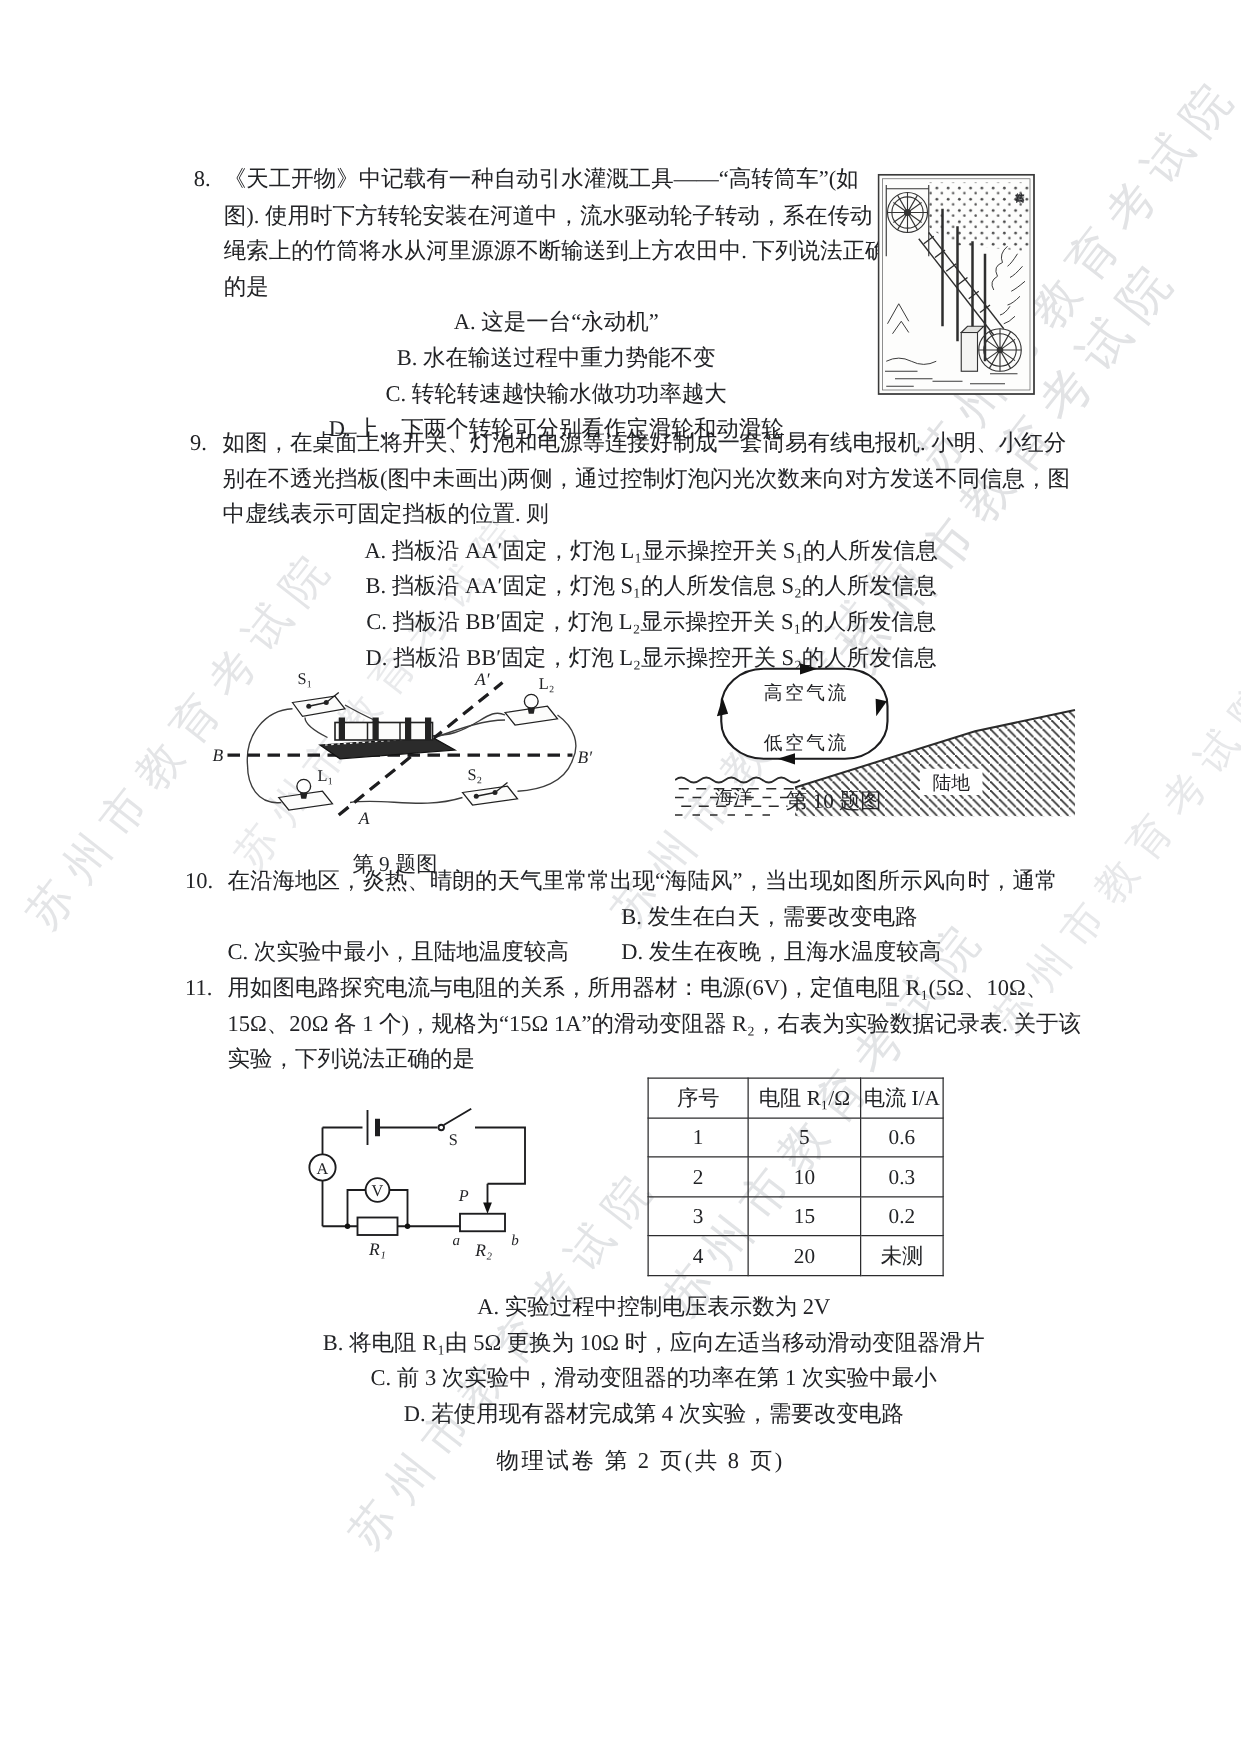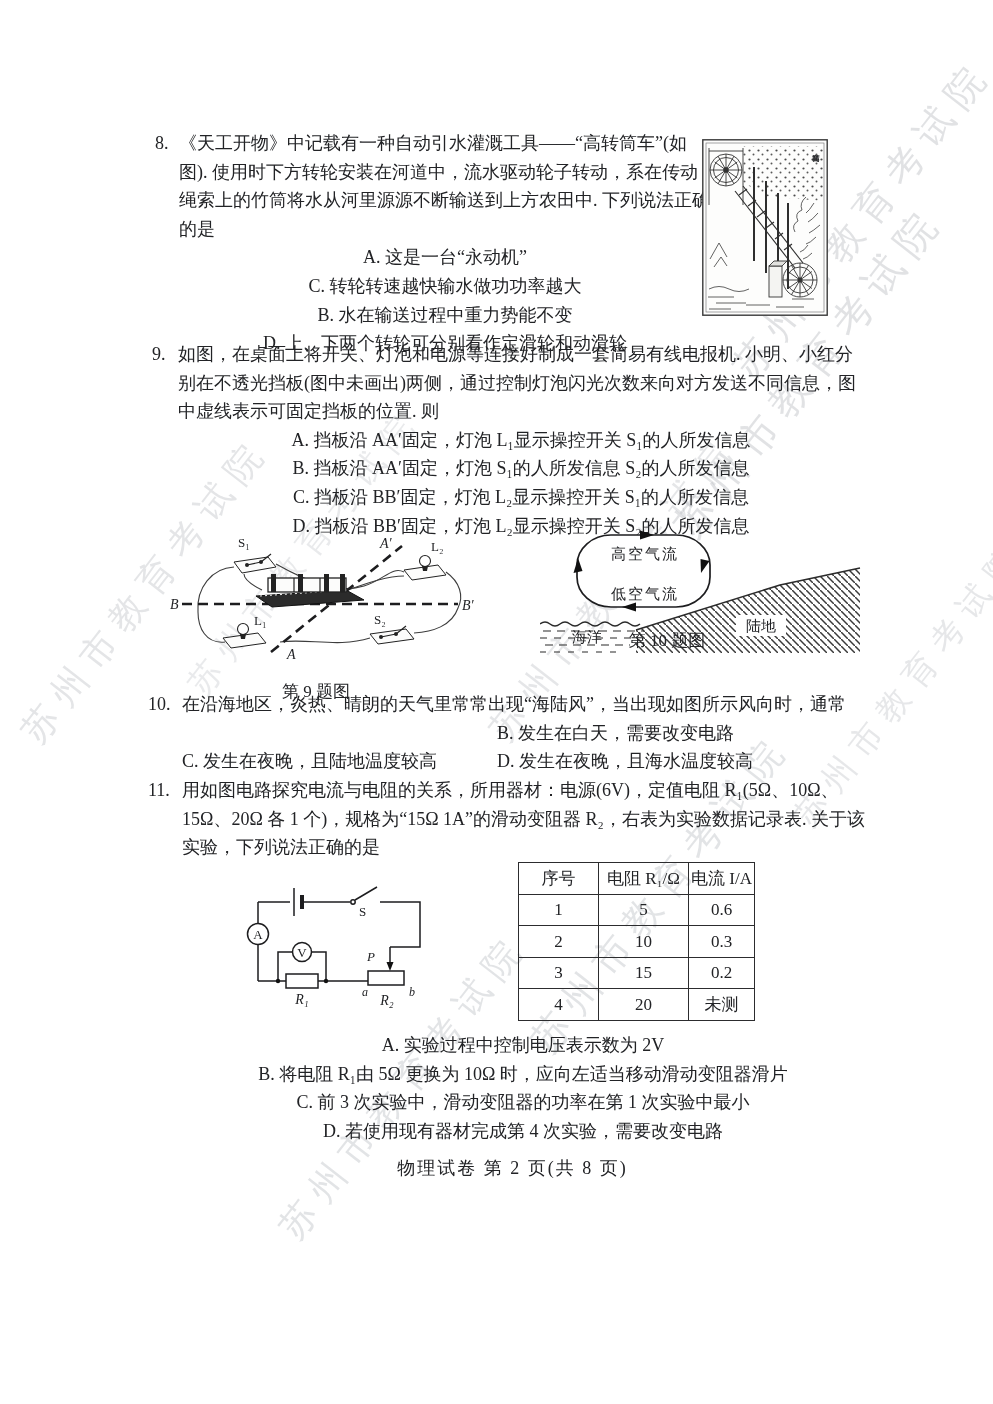--- a/index.html
+++ b/index.html
@@ -54,22 +54,22 @@
   <div class="wm" style="left:540px;top:1022px;font-size:38px;opacity:.40">苏州市教育考试院</div>
   <div class="wm" style="left:288px;top:1210px;font-size:36px;opacity:.40">苏州市教育考试院</div>
   <div class="wm" style="left:802px;top:800px;font-size:33px;opacity:.34">苏州市教育考试院</div>
 
   <section class="question" style="left:155px;top:129px;width:556px">
     <div class="stem" style="padding-left:24px">
       <span class="qnum">8.</span><span>《天工开物》中记载有一种自动引水灌溉工具——“高转筒车”(如图). 使用时下方转轮安装在河道中，流水驱动轮子转动，系在传动绳索上的竹筒将水从河里源源不断输送到上方农田中. 下列说法正确的是</span>
     </div>
     <div style="padding-left:24px">
       <div class="opt">A. 这是一台“永动机”</div>
+      <div class="opt">B. 水在输送过程中重力势能不变</div>
       <div class="opt">C. 转轮转速越快输水做功功率越大</div>
-      <div class="opt">B. 水在输送过程中重力势能不变</div>
       <div class="opt">D. 上、下两个转轮可分别看作定滑轮和动滑轮</div>
     </div>
   </section>
 
   <svg class="fig" style="left:702px;top:139px" width="126" height="177" viewBox="0 0 126 177">
     <defs>
       <pattern id="spray" width="9" height="9" patternUnits="userSpaceOnUse">
         <circle cx="2.5" cy="2.5" r="1.1" fill="#4a4a4a"></circle>
         <circle cx="6.5" cy="6.5" r="1.0" fill="#5a5a5a"></circle>
       </pattern>
@@ -244,21 +244,21 @@
   <div class="figcap" style="left:592px;top:629px;width:150px">第 10 题图</div>
 
   <section class="question" style="left:148px;top:690px;width:730px">
     <div class="stem" style="padding-left:34px">
       <span class="qnum">10.</span><span>在沿海地区，炎热、晴朗的天气里常常出现“海陆风”，当出现如图所示风向时，通常</span>
     </div>
     <div class="optrow">
       <span class="o2">B. 发生在白天，需要改变电路</span>
     </div>
     <div class="optrow">
-      <span class="o1">C. 发生在夜晚，且陆地温度较高</span>
+      <span class="o1">C. 次实验中最小，且陆地温度较高</span>
       <span class="o2">D. 发生在夜晚，且海水温度较高</span>
     </div>
   </section>
 
   <section class="question" style="left:148px;top:776px;width:722px">
     <div class="stem" style="padding-left:34px">
       <span class="qnum">11.</span><span>用如图电路探究电流与电阻的关系，所用器材：电源(6V)，定值电阻 R₁(5Ω、10Ω、15Ω、20Ω 各 1 个)，规格为“15Ω  1A”的滑动变阻器 R₂，右表为实验数据记录表. 关于该实验，下列说法正确的是</span>
     </div>
   </section>
 

